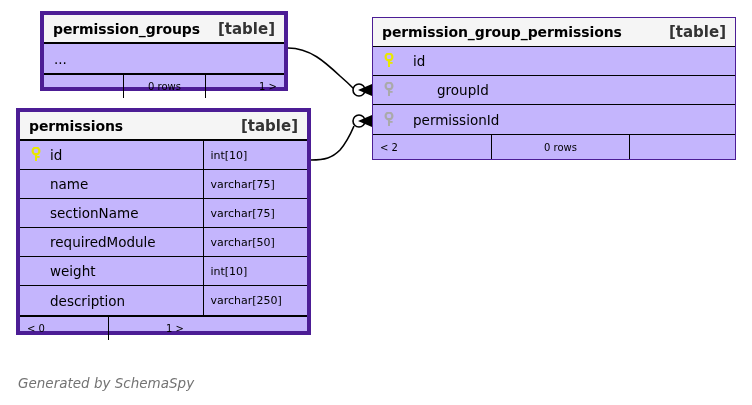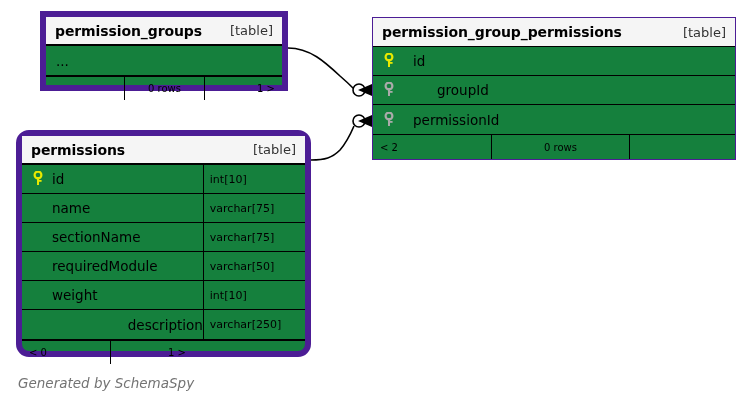--- a/index.html
+++ b/index.html
@@ -13,45 +13,46 @@
     position: relative;
     font-family: "DejaVu Sans", "Liberation Sans", sans-serif;
     color: #000000;
     overflow: hidden;
   }
 
   
   .entity {
     position: absolute;
     box-sizing: border-box;
-    background: #15803d;
-    border: 6px solid #4c1d95;
+    background: #c4b5fd;
+    border: 4px solid #4c1d95;
   }
   .entity.thin { border-width: 1px; }
 
   .ent-header {
     display: flex;
     align-items: center;
     justify-content: space-between;
     background: #f5f5f5;
     border-bottom: 2px solid #000000;
     padding: 0 9px;
     box-sizing: border-box;
     height: 29px;
   }
   .ent-title {
     font-weight: bold;
     font-size: 14px;
     letter-spacing: -0.1px;
     white-space: nowrap;
   }
   .ent-tag {
-    font-size: 13px;
+    font-size: 15px;
     color: #333333;
     white-space: nowrap;
+    font-weight: bold;
   }
 
   .ent-row {
     display: flex;
     align-items: stretch;
     border-bottom: 1px solid #000000;
     box-sizing: border-box;
     height: 29px;
   }
   .ent-row:last-of-type { border-bottom: none; }
@@ -156,21 +157,21 @@
     </div>
   </div>
 
   <div class="ent-footer">
     <div class="fcell left" style="width:33%;"></div>
     <div class="fcell mid" style="width:34%;">0 rows</div>
     <div class="fcell right" style="width:33%;">1 &gt;</div>
   </div>
 </div>
 
-<div class="entity" id="tbl-permissions" style="left:16px; top:130px; width:295px; height:227px;border-radius:13px;">
+<div class="entity" id="tbl-permissions" style="left:16px; top:108px; width:295px; height:227px;">
 
   <div class="ent-header">
     <span class="ent-title">permissions</span>
     <span class="ent-tag">[table]</span>
   </div>
 
   <div class="ent-row">
     <div class="cell-name" style="width:186px;">
       <span class="keyslot">
         <svg width="10" height="16" viewBox="0 0 10 16">
@@ -210,21 +211,21 @@
 
   <div class="ent-row">
     <div class="cell-name" style="width:186px;">
       <span class="keyslot"></span>
       <span class="fieldlabel">weight</span>
     </div>
     <div class="cell-type" style="width:105px;">int[10]</div>
   </div>
 
   <div class="ent-row" style="border-bottom:none;">
-    <div class="cell-name" style="width:186px;justify-content:flex-end;">
+    <div class="cell-name" style="width:186px;">
       <span class="keyslot"></span>
       <span class="fieldlabel">description</span>
     </div>
     <div class="cell-type" style="width:105px;">varchar[250]</div>
   </div>
 
   <div class="ent-footer">
     <div class="fcell left" style="width:88px;">&lt; 0</div>
     <div class="fcell right" style="width:83px;">1 &gt;</div>
   </div>

